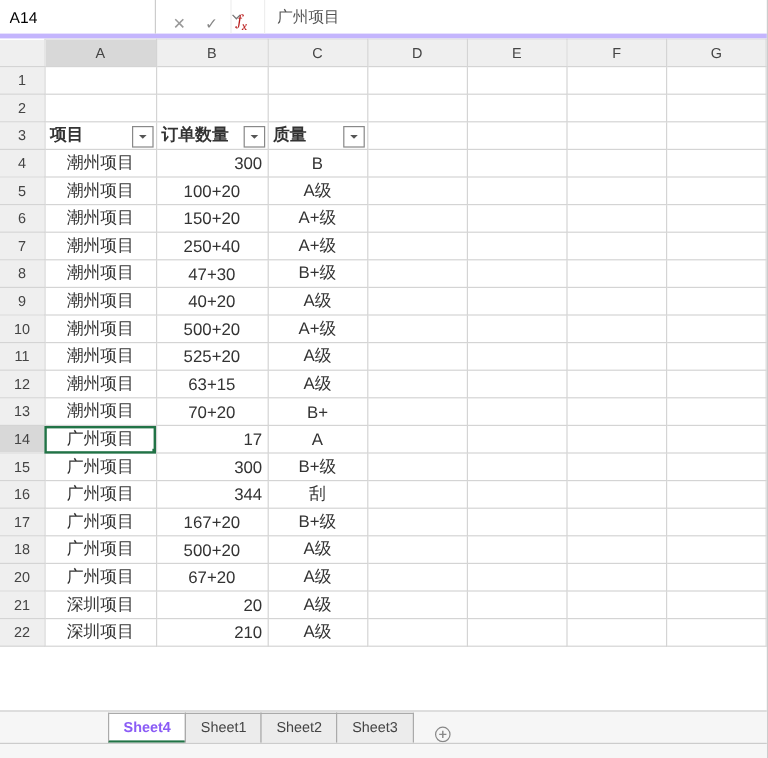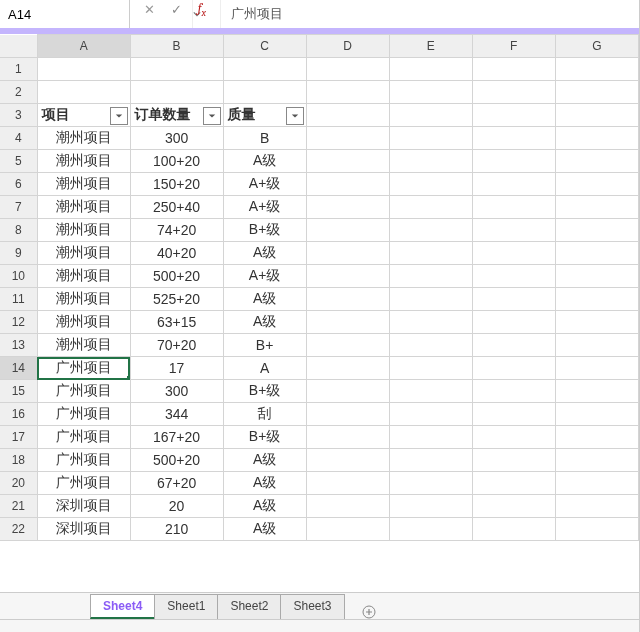--- a/index.html
+++ b/index.html
@@ -1,19 +1,19 @@
 <!DOCTYPE html>
 <html><head>
 <meta charset="utf-8">
 <style>
   html,body{margin:0;padding:0;font-family:"Microsoft YaHei",Arial,sans-serif;font-size:13px;color:#333;background:#fff}
   .wrap{width:640px;height:632px;display:flex;flex-direction:column;border-right:1px solid #ccc;box-sizing:border-box}
 
   
-  .fbar{display:flex;align-items:flex-start;height:28px;border-bottom:6px solid #c4b5fd}
+  .fbar{display:flex;align-items:flex-end;height:28px;border-bottom:4px solid #c4b5fd}
   .namebox{width:130px;height:100%;display:flex;align-items:center;border-right:1px solid #ccc;box-sizing:border-box}
   .namebox input{flex:1;border:none;outline:none;padding:0 8px;font-size:13px;background:transparent}
   .nbdd{width:18px;height:100%;display:flex;align-items:center;justify-content:center;border-left:1px solid #eee}
   .fxbtns{display:flex;align-items:center;gap:16px;padding:0 14px;color:#999}
   .fxbtns .en{color:#888}
   .fx{font-style:italic;font-family:Cambria,serif;color:#b91c1c}
   .fbar .fval{flex:1;padding:0 10px;color:#555;border-left:1px solid #eee;height:100%;display:flex;align-items:center}
 
   
   .grid{flex:1;overflow:hidden;position:relative}
@@ -26,21 +26,21 @@
   thead th{background:#efefef;font-weight:normal;text-align:center;color:#444;font-size:12px}
   tbody th{background:#efefef;font-weight:normal;text-align:center;color:#444;font-size:12px;width:34px}
   thead th.sel,tbody th.sel{background:#d8d8d8}
   
   td.active{outline:2px solid #217346;outline-offset:-2px;position:relative}
   td.active::after{content:"";position:absolute;right:-3px;bottom:-3px;width:6px;height:6px;background:#217346}
   
   .hdrcell{font-weight:bold;position:relative;padding-right:18px}
   .hdrcell .dd{position:absolute;right:2px;top:3px;width:16px;height:16px;border:1px solid #888;background:#fff;display:flex;align-items:center;justify-content:center}
   .dd svg,.nbdd svg{display:block}
-  .num{text-align:center}
+  .num{text-align:right}
   .al-l{text-align:center}
   td{font-size:14px}
   tbody th{border-left:none}
   thead th:first-child{border-top:none;border-left:none}
   .grid-inner{position:absolute;inset:0;overflow:hidden}
 
   
   .sheetbar{height:26px;border-top:1px solid #ccc;display:flex;align-items:flex-end;padding-left:90px;gap:0;background:#f6f6f6}
   .tab{padding:4px 12px;border:1px solid #aaa;border-bottom:none;background:#ececec;font-size:12px;color:#444;margin-right:-1px;cursor:pointer}
   .tab.active{background:#fff;border-bottom:2px solid #217346;color:#8b5cf6;font-weight:bold}
@@ -175,21 +175,21 @@
               <td class="al-l">250+40</td>
               <td class="al-l">A+级</td>
               <td></td>
               <td></td>
               <td></td>
               <td></td>
             </tr>
             <tr>
               <th>8</th>
               <td class="al-l">潮州项目</td>
-              <td class="al-l">74+20</td>
+              <td class="al-l">47+30</td>
               <td class="al-l">B+级</td>
               <td></td>
               <td></td>
               <td></td>
               <td></td>
             </tr>
             <tr>
               <th>9</th>
               <td class="al-l">潮州项目</td>
               <td class="al-l">40+20</td>

